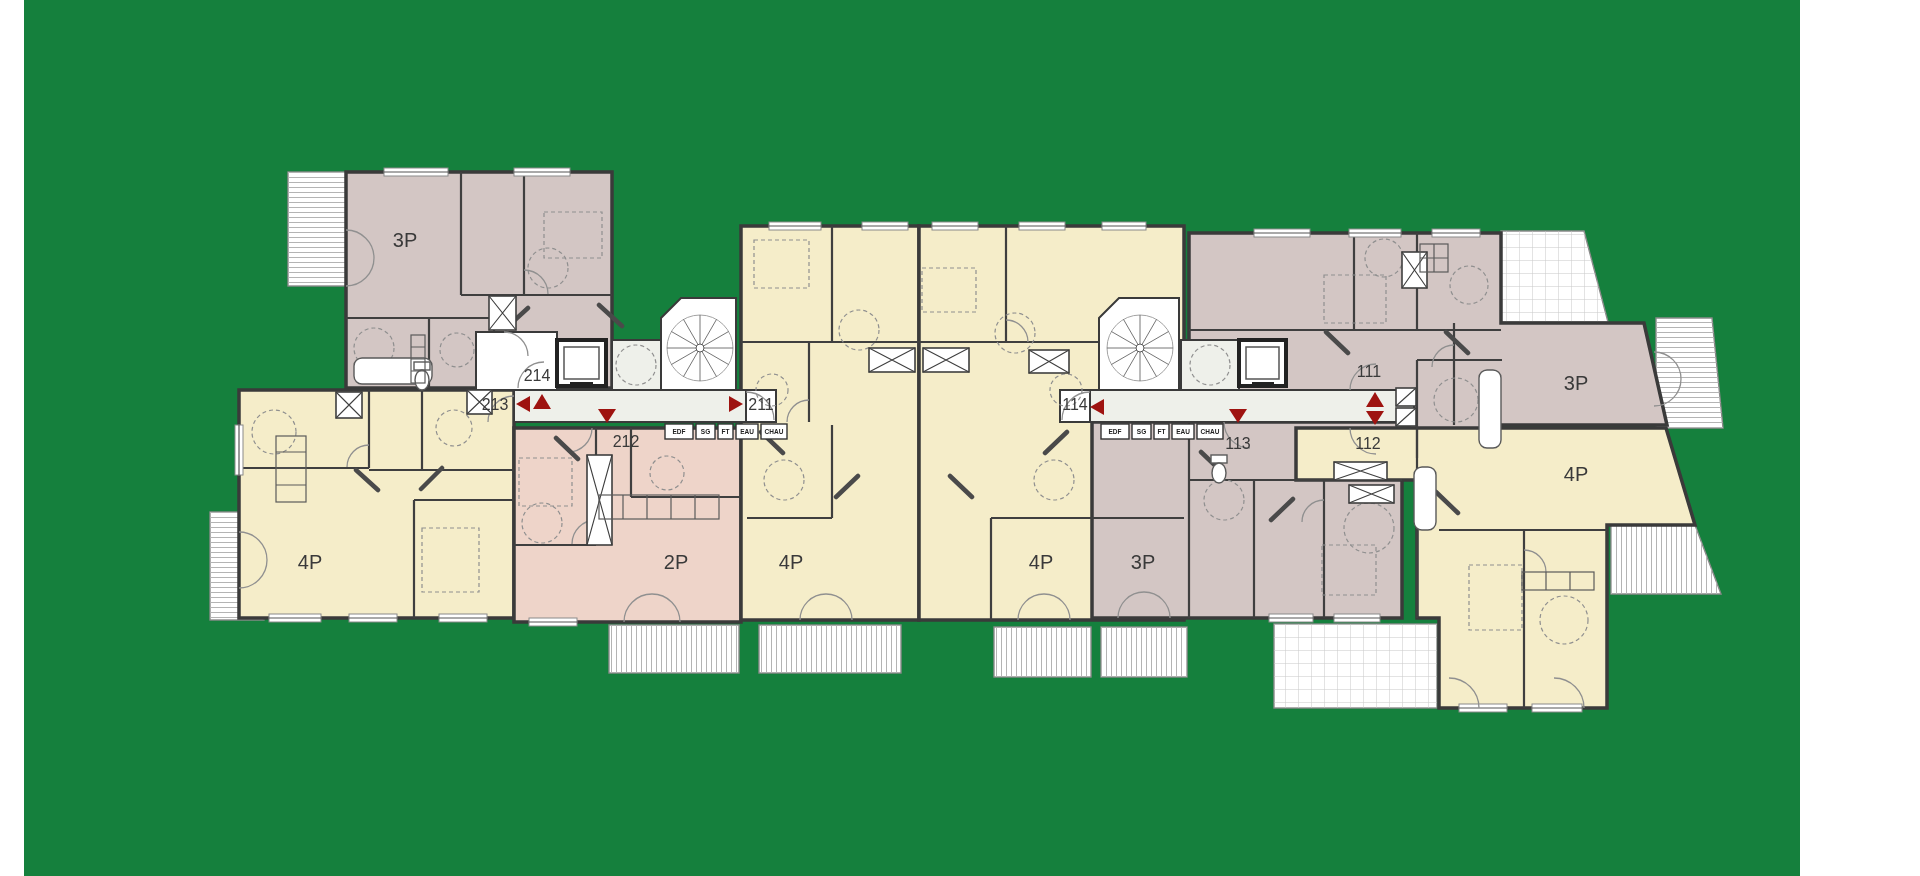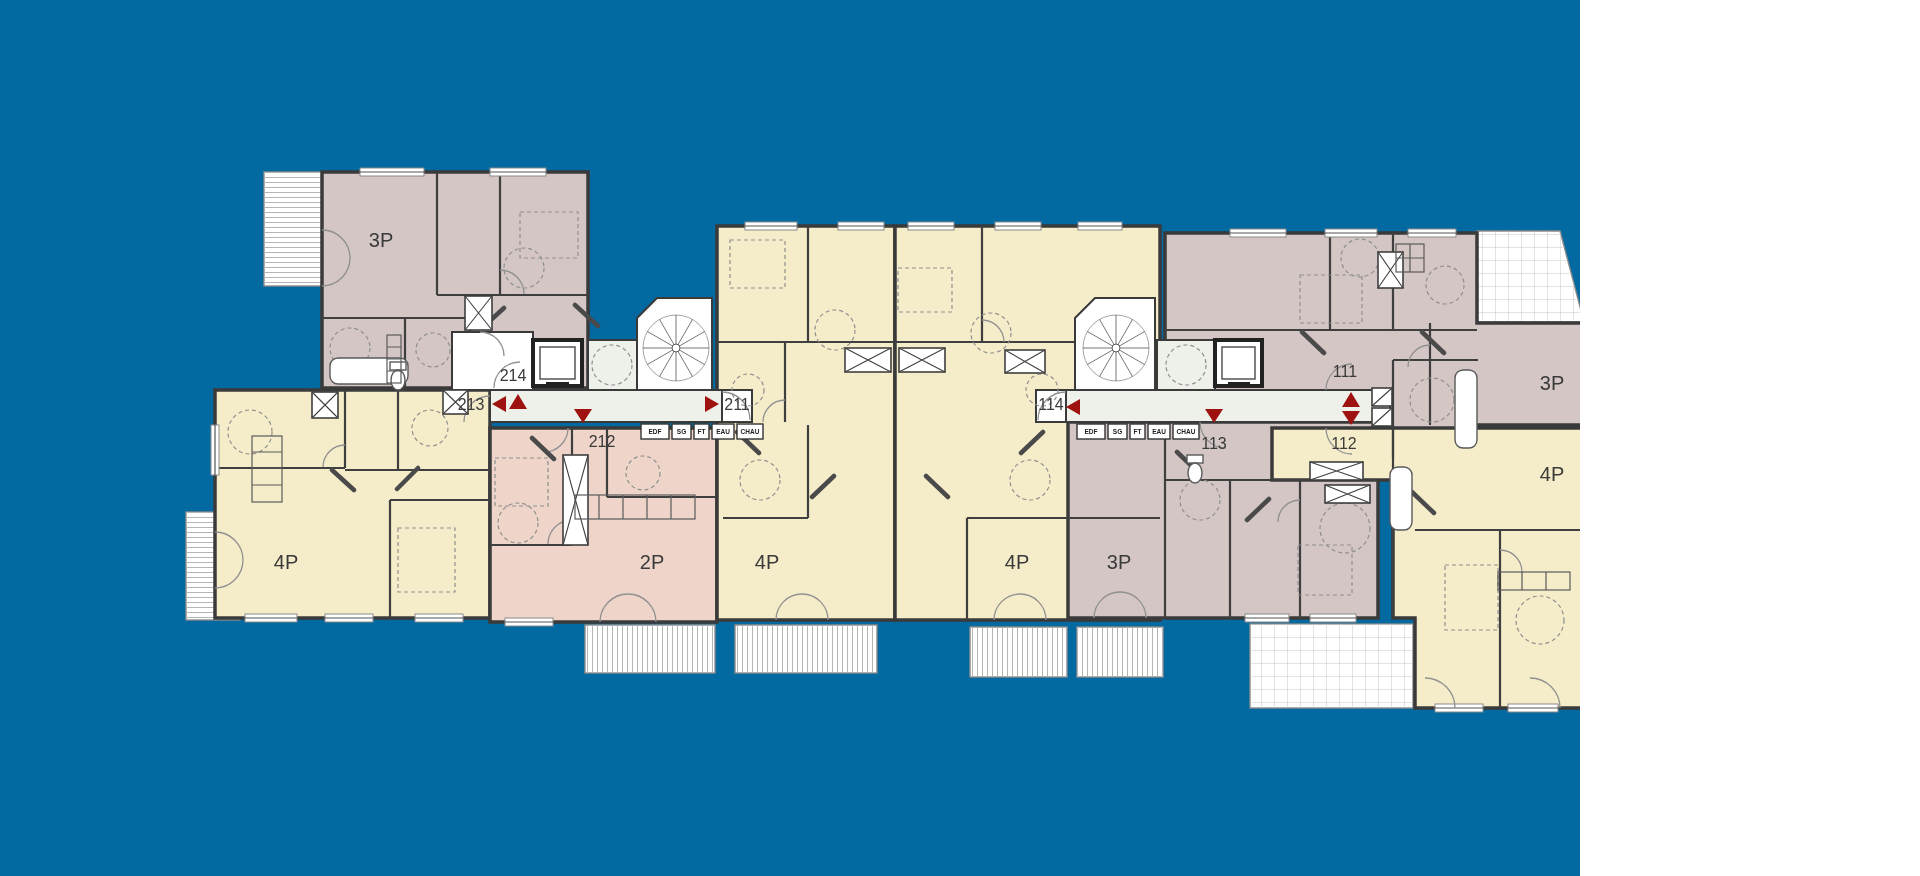--- a/index.html
+++ b/index.html
@@ -1,16 +1,16 @@
 <!DOCTYPE html>
 <html><head>
 <meta charset="utf-8">
 <style>
   html,body{margin:0;padding:0;background:#ffffff;}
-  .page{width:1580px;height:876px;position:relative;background:#0369a1;overflow:hidden;}
+  .page{width:1776px;height:876px;position:relative;background:#15803d;overflow:hidden;margin-left:24px;}
   svg{display:block;}
   .u{stroke:#3a3a3a;stroke-width:3.5;stroke-linejoin:miter;}
   .wall{fill:none;stroke:#3f3f3f;stroke-width:2.2;}
   .furn{fill:none;stroke:#8f8f8f;stroke-width:1.2;stroke-dasharray:4 3;}
   .arc{fill:none;stroke:#909090;stroke-width:1.3;}
   .leaf{stroke:#4a4a4a;stroke-width:4.5;stroke-linecap:round;}
   .xbox{fill:#fff;stroke:#3f3f3f;stroke-width:1.6;}
   .xl{stroke:#3f3f3f;stroke-width:1.1;}
   .win{fill:#fff;stroke:#8a8a8a;stroke-width:1;}
   .winl{stroke:#555;stroke-width:1.2;}

